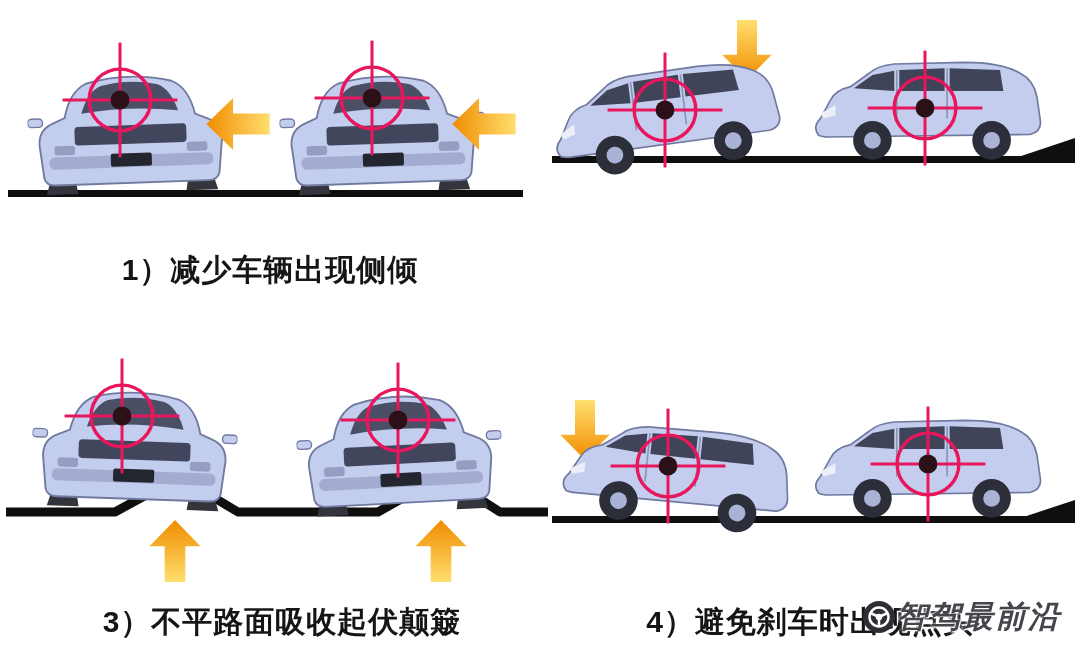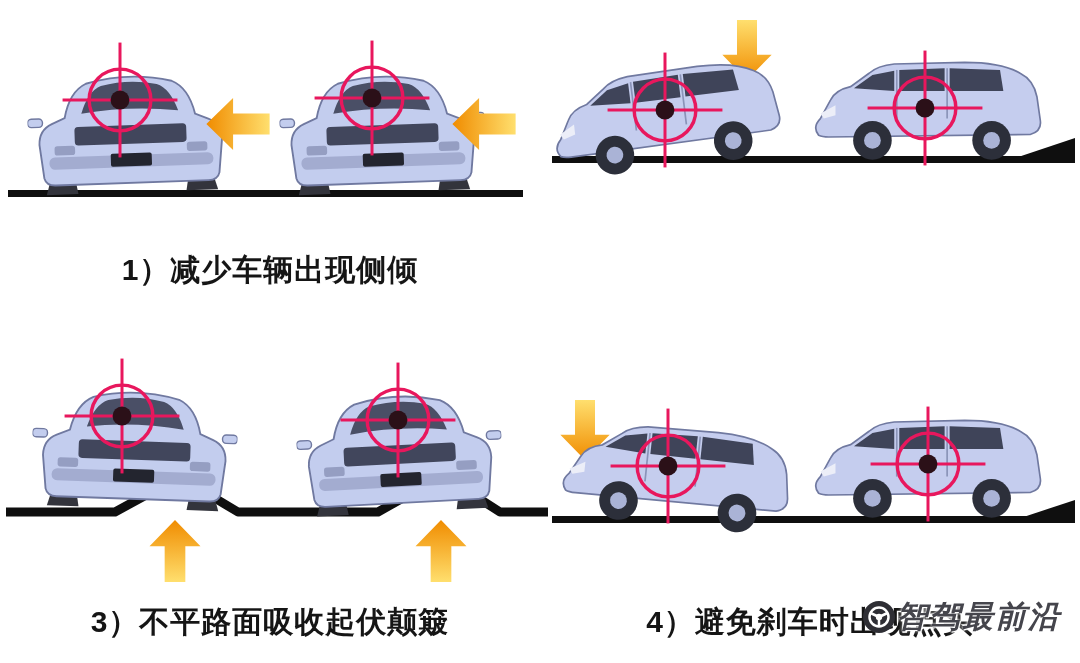--- a/index.html
+++ b/index.html
@@ -16,21 +16,21 @@
     width:540px;
     text-align:center;
     font-size:30px;
     font-weight:bold;
     color:#151515;
     letter-spacing:1px;
     white-space:nowrap;
   }
   .cap-1{left:0;top:250px;}
   .cap-2{left:540px;top:250px;}
-  .cap-3{left:0;top:602px;}
+  .cap-3{left:0;top:602px;padding-left:12px;}
   .cap-4{left:540px;top:602px;}
   .watermark{
     position:absolute;
     left:862px;top:596px;
     display:flex;align-items:center;
     z-index:5;
   }
   .watermark .wm-text{
     font-size:31px;
     font-weight:bold;

